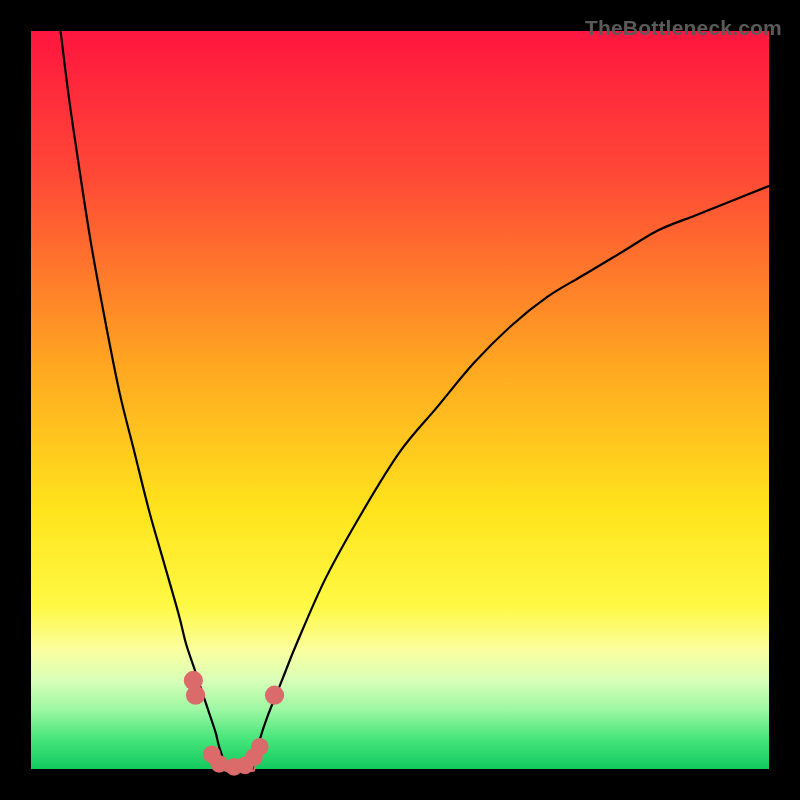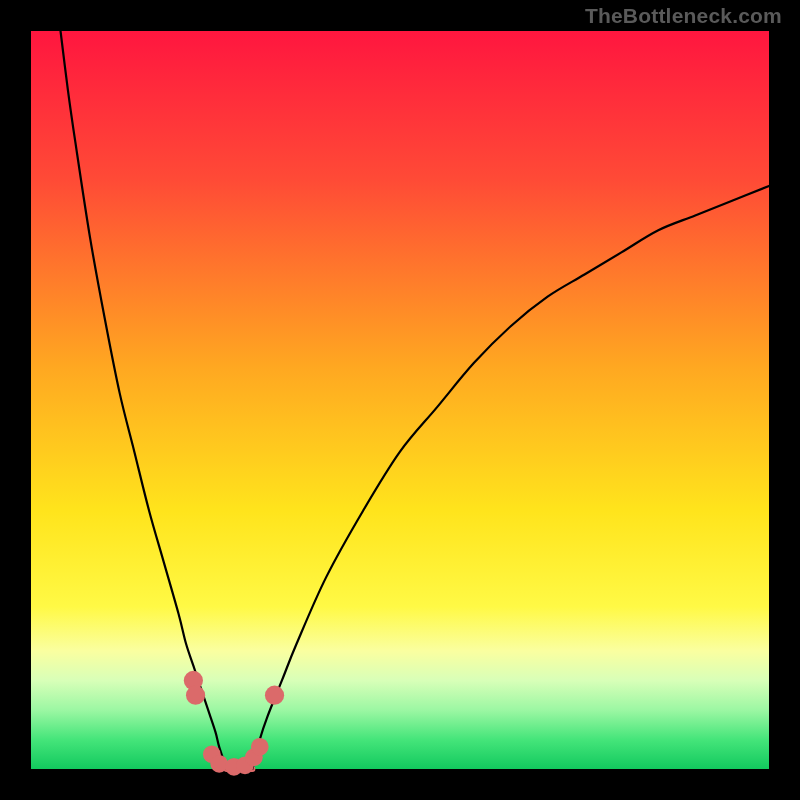--- a/index.html
+++ b/index.html
@@ -21,21 +21,21 @@
   .plot-area {
     position: absolute;
     left: 31px;
     top: 31px;
     width: 738px;
     height: 738px;
     
   }
   .watermark {
     position: absolute;
-    top: 4px;
+    top: 16px;
     right: 18px;
     font-family: Arial, Helvetica, sans-serif;
     font-size: 21px;
     font-weight: 600;
     color: #5a5a5a;
     letter-spacing: 0.2px;
   }
   svg.curve {
     position: absolute;
     left: 31px;

